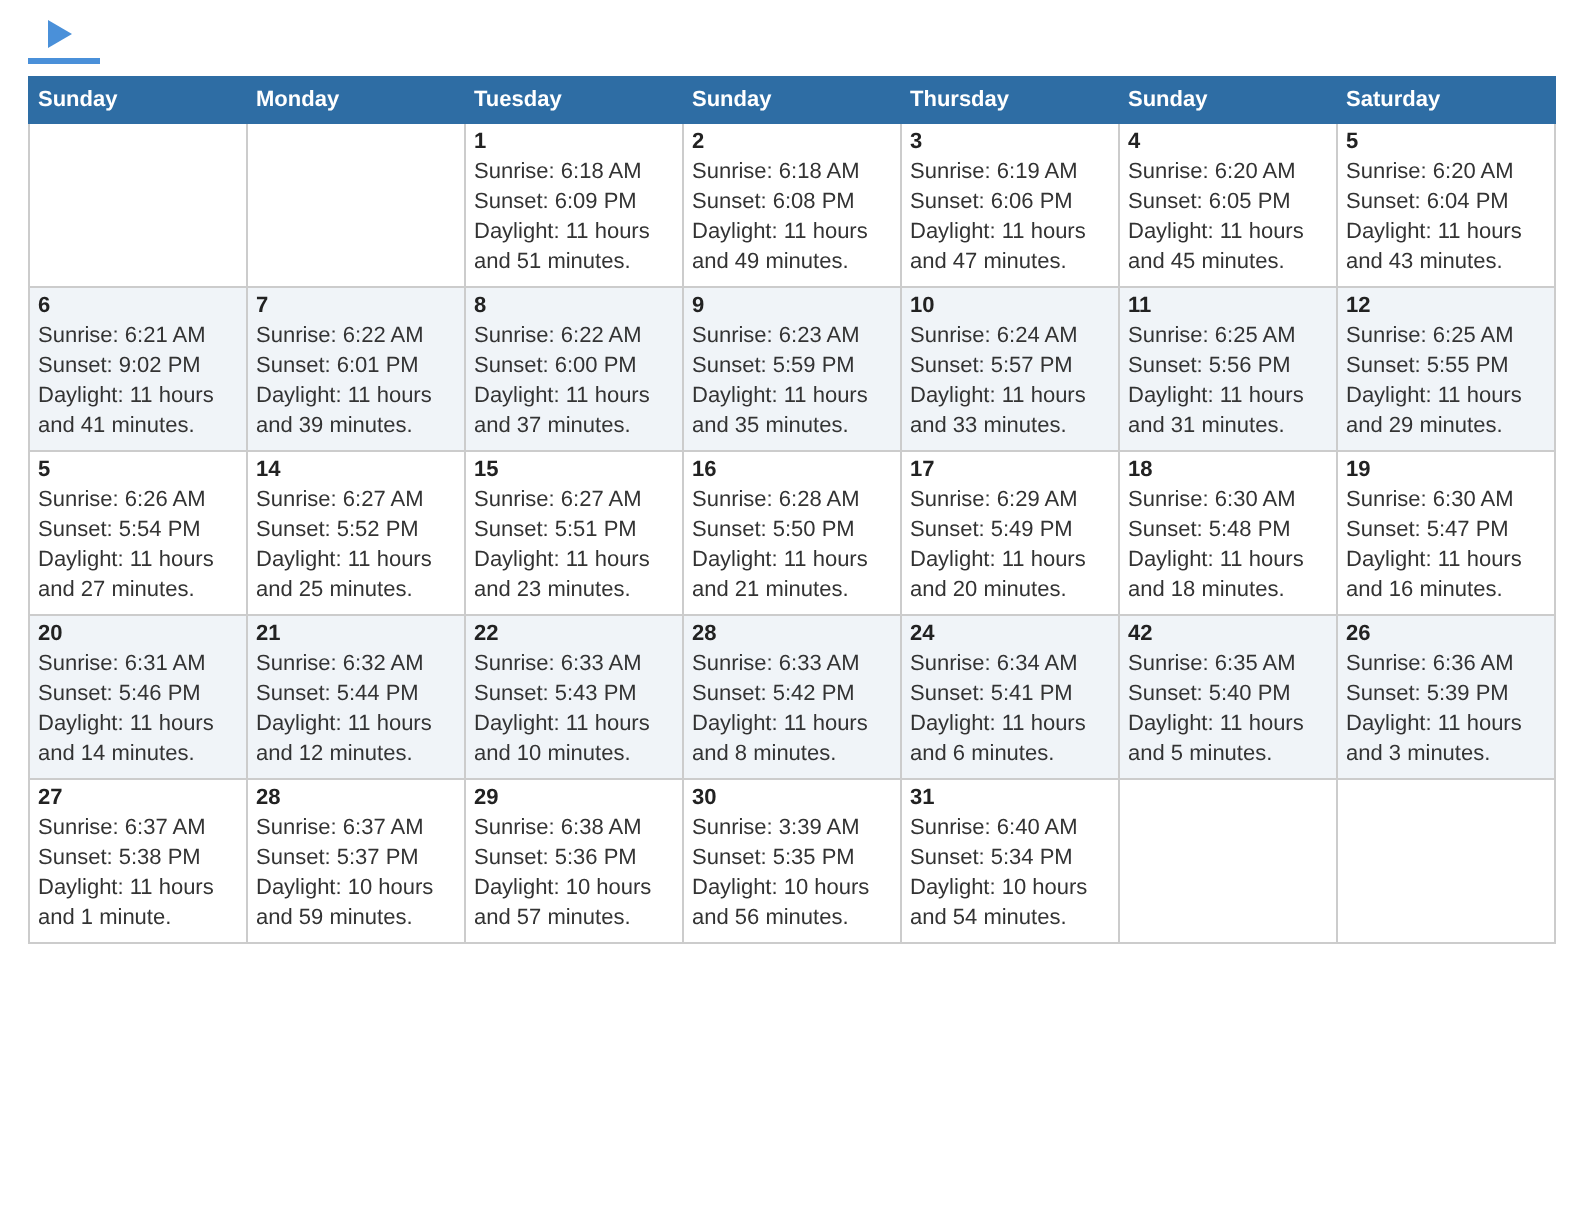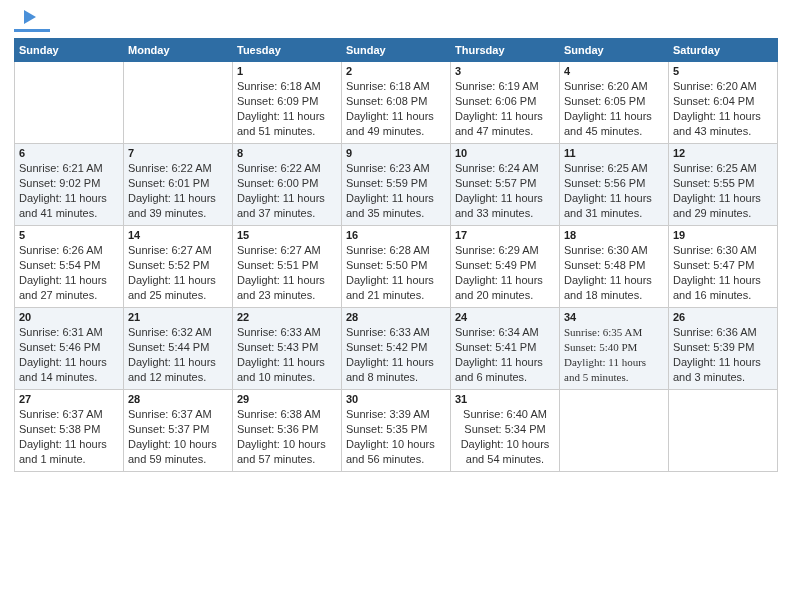--- a/index.html
+++ b/index.html
@@ -272,22 +272,22 @@
 Sunset: 5:42 PM
 Daylight: 11 hours and 8 minutes.</div>
           </td>
           <td>
             <span class="day-num">24</span>
             <div class="cell-content" style="white-space: pre-line;">Sunrise: 6:34 AM
 Sunset: 5:41 PM
 Daylight: 11 hours and 6 minutes.</div>
           </td>
           <td>
-            <span class="day-num">34</span>
-            <div class="cell-content" style="white-space: pre-line; font-family: Liberation Serif, serif;">Sunrise: 6:35 AM
+            <span class="day-num">42</span>
+            <div class="cell-content" style="white-space: pre-line;">Sunrise: 6:35 AM
 Sunset: 5:40 PM
 Daylight: 11 hours and 5 minutes.</div>
           </td>
           <td>
             <span class="day-num">26</span>
             <div class="cell-content" style="white-space: pre-line;">Sunrise: 6:36 AM
 Sunset: 5:39 PM
 Daylight: 11 hours and 3 minutes.</div>
           </td>
         </tr>
@@ -311,21 +311,21 @@
 Daylight: 10 hours and 57 minutes.</div>
           </td>
           <td>
             <span class="day-num">30</span>
             <div class="cell-content" style="white-space: pre-line;">Sunrise: 3:39 AM
 Sunset: 5:35 PM
 Daylight: 10 hours and 56 minutes.</div>
           </td>
           <td>
             <span class="day-num">31</span>
-            <div class="cell-content" style="white-space: pre-line; text-align: center;">Sunrise: 6:40 AM
+            <div class="cell-content" style="white-space: pre-line;">Sunrise: 6:40 AM
 Sunset: 5:34 PM
 Daylight: 10 hours and 54 minutes.</div>
           </td>
           <td></td>
           <td></td>
         </tr>
       </tbody>
   </table>
 </div>
 

